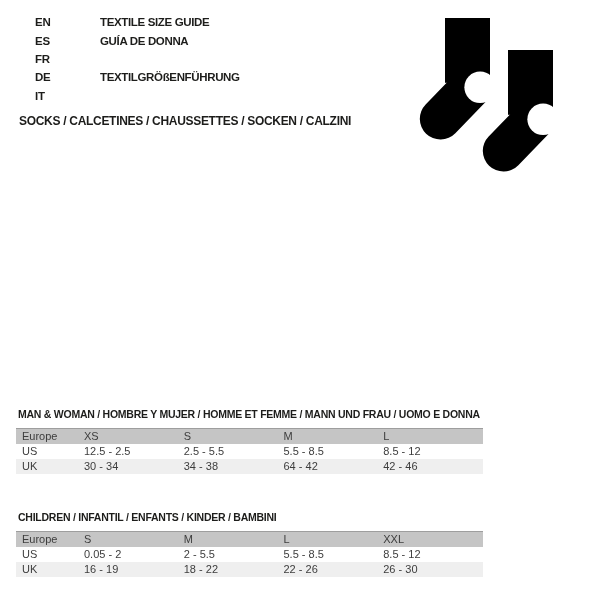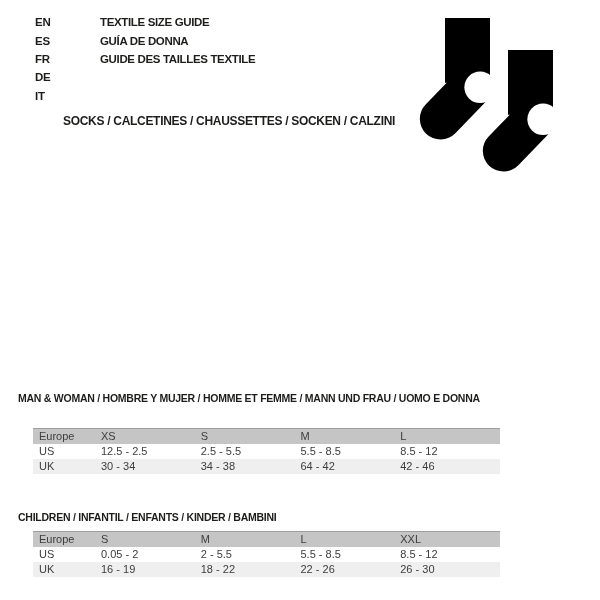--- a/index.html
+++ b/index.html
@@ -20,40 +20,39 @@
   }
   .lang-label {
     font-size: 11.5px; font-weight: bold;
     letter-spacing: -0.35px; color: var(--title_text); margin-left: 25px;
   }
 
   .category-line {
     position: absolute; left: 19px; top: 114px;
     font-size: 12px; font-weight: bold; letter-spacing: -0.3px;
     color: var(--title_text);
-    margin-left: 44px;
   }
 
   
   .socks-svg { position: absolute; left: 405px; top: 5px; }
   .sock-shape { fill: var(--icon_color); }
   .sock-foot { stroke: var(--icon_color); stroke-width: 46; stroke-linecap: round; }
   .sock-heel { fill: #ffffff; }
 
   
   .section-title {
     position: absolute; left: 18px;
     font-size: 10.5px; font-weight: bold; letter-spacing: -0.25px;
     color: var(--title_text); white-space: nowrap;
   }
-  .title-1 { top: 392px; }
+  .title-1 { top: 408px; }
   .title-2 { top: 511px; }
 
   table.size-table {
-    position: absolute; left: 33px; width: 467px;
+    position: absolute; left: 16px; width: 467px;
     border-collapse: collapse; table-layout: fixed;
     font-size: 11px; color: var(--table_text);
   }
   .table-1 { top: 428px; }
   .table-2 { top: 531px; }
   table.size-table col.first { width: 68px; }
   table.size-table th, table.size-table td {
     height: 15px; font-weight: normal; text-align: left;
     padding: 0; line-height: 15px; white-space: nowrap;
   }
@@ -75,24 +74,24 @@
     <div class="lang-row">
       <span class="lang-code">EN</span>
       <span class="lang-label">TEXTILE SIZE GUIDE</span>
     </div>
     <div class="lang-row">
       <span class="lang-code">ES</span>
       <span class="lang-label">GUÍA DE DONNA</span>
     </div>
     <div class="lang-row">
       <span class="lang-code">FR</span>
-      <span class="lang-label">GUIDE DES TAILLES TEXTILE</span>
     </div>
     <div class="lang-row">
       <span class="lang-code">DE</span>
+      <span class="lang-label">TEXTILGRÖßENFÜHRUNG</span>
     </div>
     <div class="lang-row">
       <span class="lang-code">IT</span>
     </div>
   </div>
 
   <div class="category-line">SOCKS / CALCETINES / CHAUSSETTES / SOCKEN / CALZINI</div>
 
   <svg class="socks-svg" width="170" height="175" viewBox="0 0 170 175" xmlns="http://www.w3.org/2000/svg">
     <g transform="translate(14.8,13) scale(0.9)">

